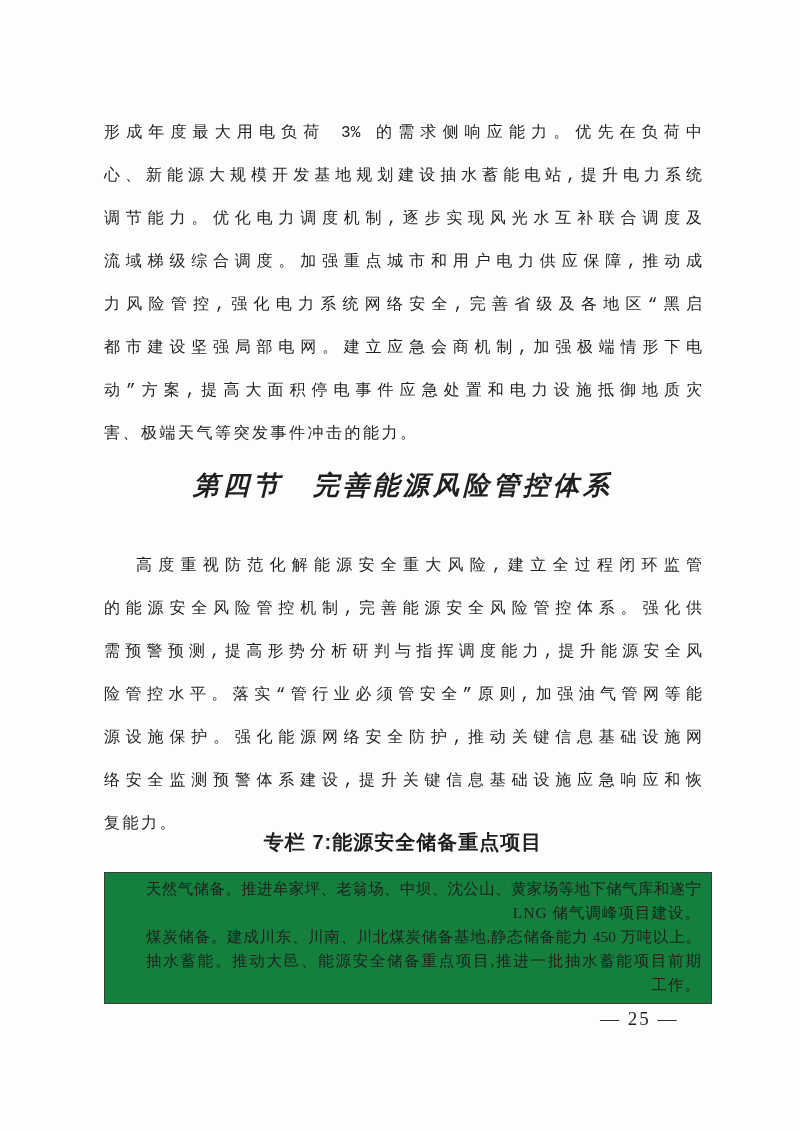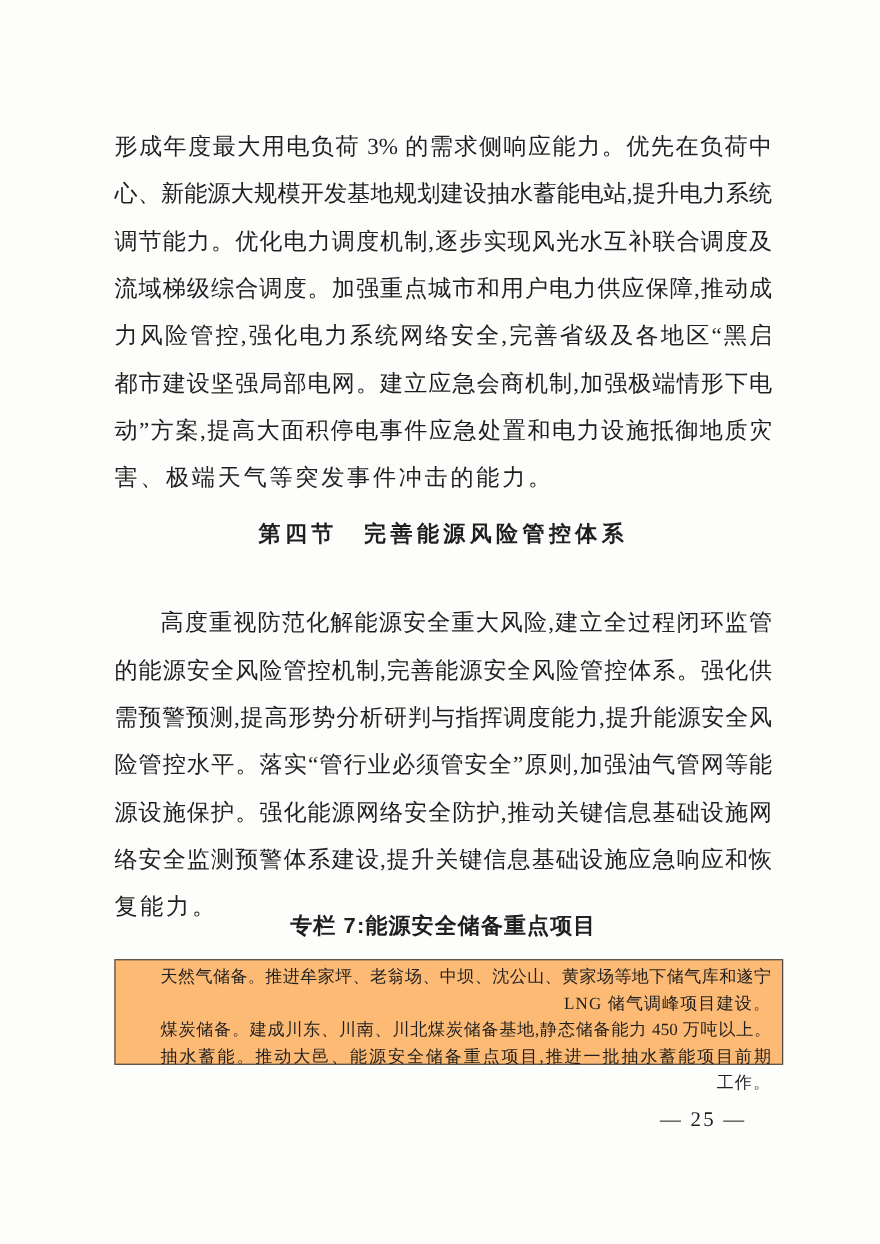--- a/index.html
+++ b/index.html
@@ -17,67 +17,69 @@
     font-family: "Liberation Serif", "DejaVu Serif", serif;
     overflow: hidden;
   }
   .block {
     position: absolute;
     left: 104px;
     width: 598px;
   }
   
   .body-line {
-    font-size: 21px;
+    font-size: 16px;
     line-height: 43px;
     letter-spacing: 2.5px;
     word-break: break-all;
     white-space: nowrap;
+    font-family: Liberation Mono, monospace;
   }
   .body-line.fill {
     letter-spacing: 0;
     white-space: normal;
     text-align: justify;
     text-align-last: justify;
     -moz-text-align-last: justify;
   }
   .indent { text-indent: 2em; }
 
   #para1 { top: 112px; }
   #para2 { top: 545px; }
 
   #section-heading {
     top: 472px;
     margin: 0;
     text-align: center;
-    font-size: 20px;
+    font-size: 26px;
     font-weight: bold;
     letter-spacing: 4px;
     line-height: 28px;
+    font-style: italic;
   }
 
   #box-title {
     top: 829px;
     text-align: center;
     font-family: "Liberation Sans", "DejaVu Sans", sans-serif;
     font-weight: bold;
     font-size: 20px;
     letter-spacing: 1px;
     line-height: 26px;
   }
 
   #feature-box {
     top: 872px;
     left: 104px;
     width: 608px;
-    height: 96px;
+    height: 132px;
     box-sizing: border-box;
     border: 1.5px solid #3c3c3c;
     padding: 4px 10px 0 10px;
-    background: #fdba74;
+    background: #15803d;
   }
   .box-line {
     font-size: 15.5px;
     line-height: 24px;
     letter-spacing: 1px;
     word-break: break-all;
     white-space: nowrap;
     text-align: right;
   }
   .box-line.fill {

